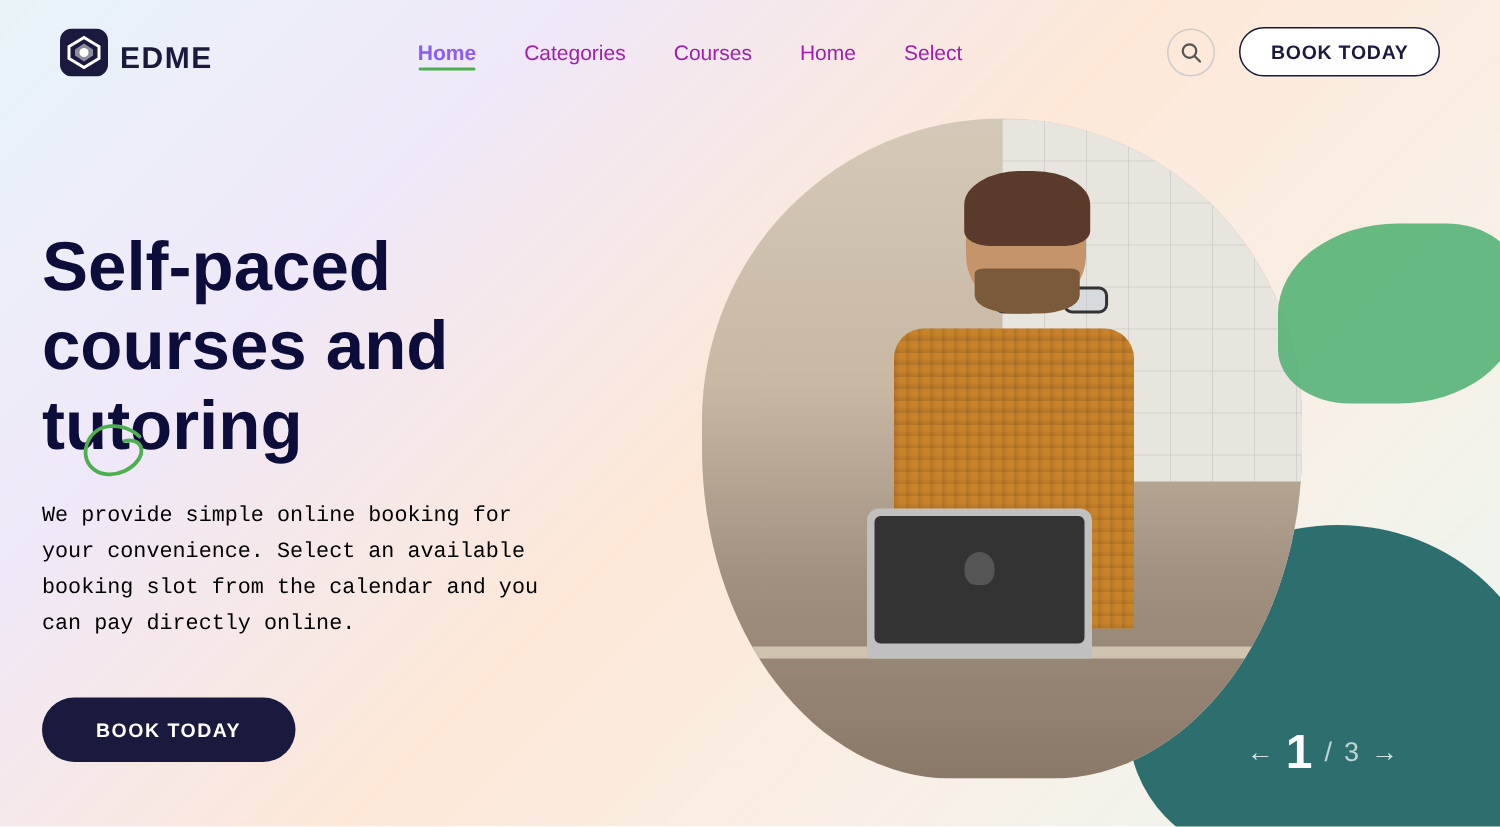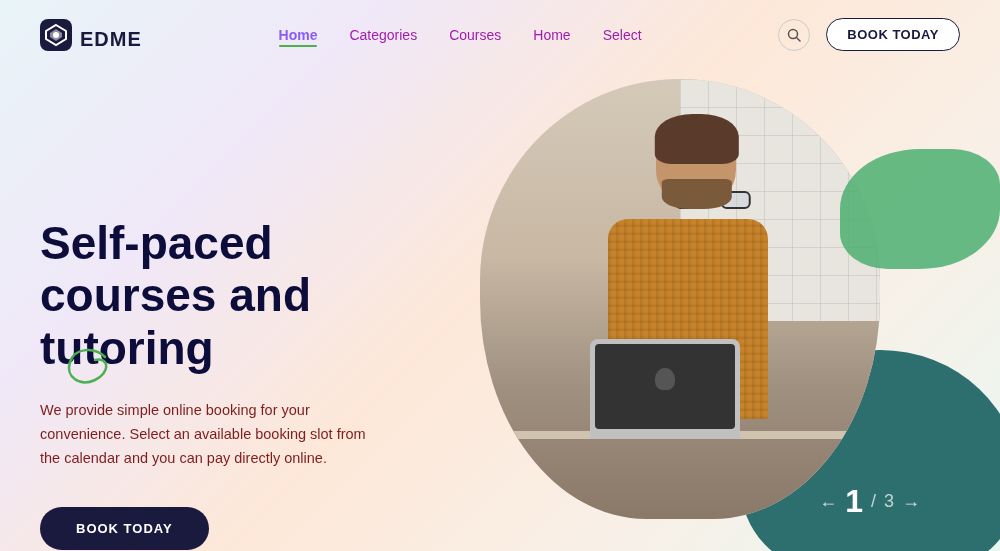--- a/index.html
+++ b/index.html
@@ -109,46 +109,47 @@
       color: #1a1a3e;
       cursor: pointer;
       letter-spacing: 0.5px;
     }
 
     
     .main-content {
       position: relative;
       z-index: 5;
       display: flex;
-      align-items: flex-end;
+      align-items: center;
       height: calc(551px - 70px);
-      padding: 0 40px;
+      padding: 0 28px;
     }
 
     
     .hero-text {
       flex: 0 0 420px;
       padding-top: 40px;
       position: relative;
     }
 
     .hero-title {
       font-size: 46px;
       font-weight: 900;
       color: #0d0d3b;
       line-height: 1.15;
       margin-bottom: 24px;
     }
 
     .hero-description {
       font-size: 14.5px;
-      color: #7f1d1d;
+      color: #000000;
       line-height: 1.65;
       margin-bottom: 36px;
       max-width: 340px;
+      font-family: Liberation Mono, monospace;
     }
 
     .book-today-btn {
       background: #1a1a3e;
       color: white;
       border: none;
       border-radius: 30px;
       padding: 14px 36px;
       font-size: 13px;
       font-weight: 800;

